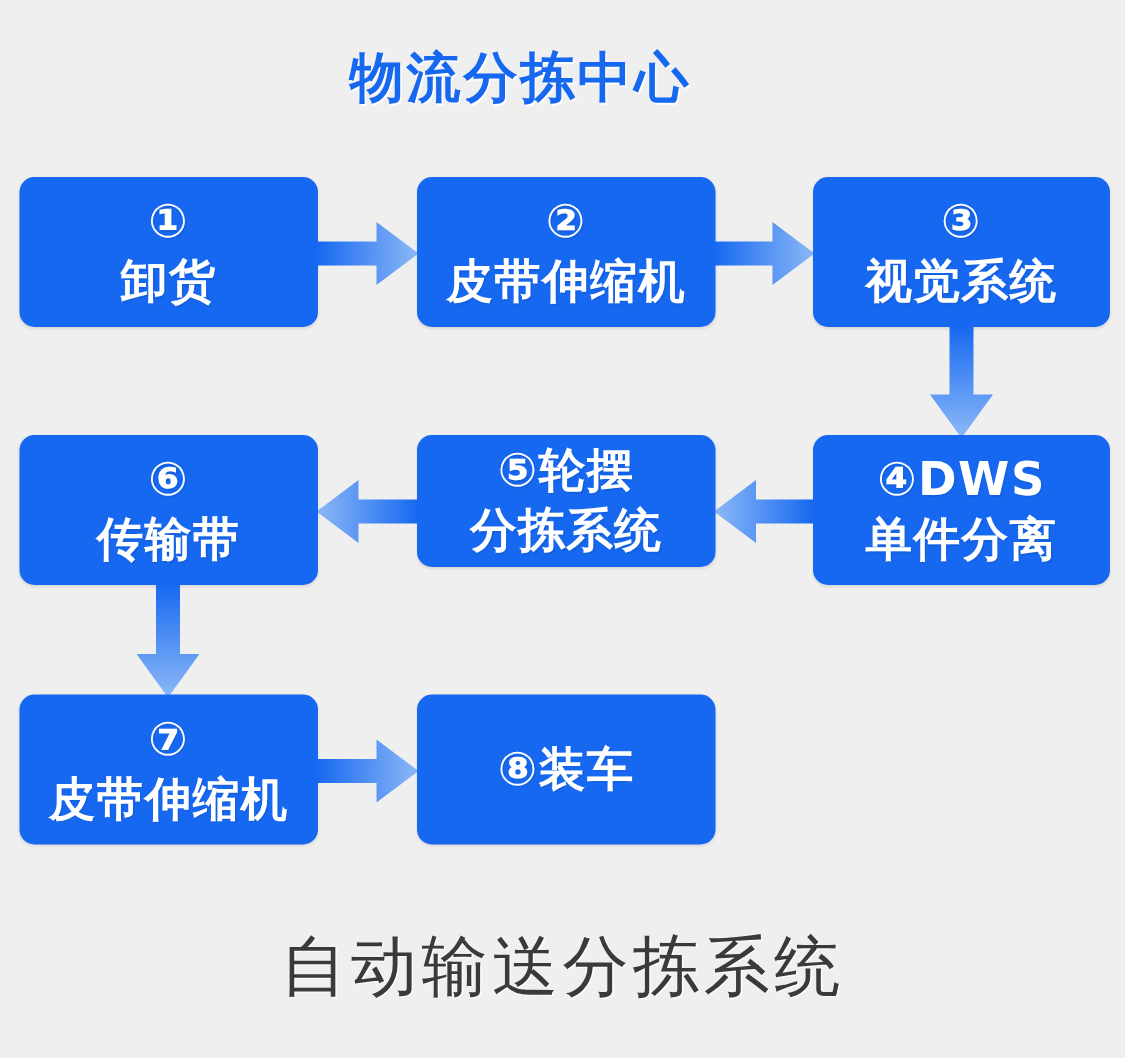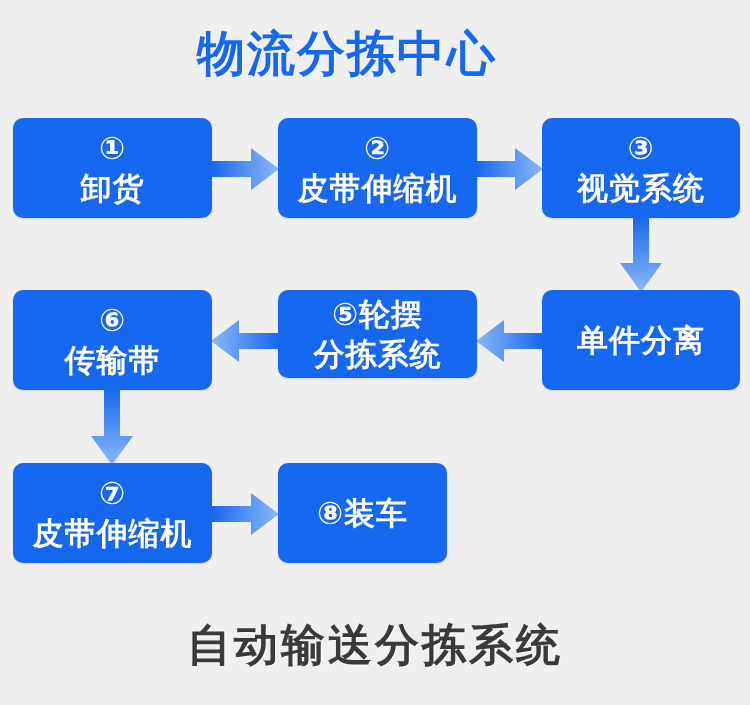--- a/index.html
+++ b/index.html
@@ -20,37 +20,37 @@
     background: #efefef;
   }
 
   
   .title {
     position: absolute;
     left: 0;
     top: 28px;
     width: 694px;
     text-align: center;
-    font-size: 48px;
+    font-size: 36px;
     font-weight: bold;
     color: #1668f0;
     letter-spacing: 2px;
     text-shadow: 1px 1px 0 rgba(255,255,255,0.9);
     line-height: 50px;
   }
 
   
   .caption {
     position: absolute;
     left: 0;
     top: 617px;
     width: 750px;
     text-align: center;
     font-size: 44px;
-    font-weight: bold;
+    font-weight: normal;
     color: #3a3a3a;
     letter-spacing: 3px;
     text-shadow: 1px 1px 0 rgba(255,255,255,0.85);
     line-height: 56px;
   }
 
   
   .node {
     position: absolute;
     background: #1668f0;
@@ -76,21 +76,21 @@
   }
 
   
   #node-1 { left: 13px;  top: 118px; width: 199px; height: 100px; }
   #node-2 { left: 278px; top: 118px; width: 199px; height: 100px; }
   #node-3 { left: 542px; top: 118px; width: 198px; height: 100px; }
   #node-4 { left: 542px; top: 290px; width: 198px; height: 100px; }
   #node-5 { left: 278px; top: 290px; width: 199px; height: 88px; }
   #node-6 { left: 13px;  top: 290px; width: 199px; height: 100px; }
   #node-7 { left: 13px;  top: 463px; width: 199px; height: 100px; }
-  #node-8 { left: 278px; top: 463px; width: 169px; height: 100px; }
+  #node-8 { left: 278px; top: 463px; width: 199px; height: 100px; }
 
   
   .arrow {
     position: absolute;
   }
   .arrow svg { display: block; }
 
   #arrow-1-2 { left: 211px; top: 148px; width: 68px;  height: 42px; }
   #arrow-2-3 { left: 476px; top: 148px; width: 67px;  height: 42px; }
   #arrow-3-4-wrap { left: 620px; top: 217px; width: 42px; height: 75px; }
@@ -151,20 +151,21 @@
         <linearGradient id="gradDown1" x1="0" y1="0" x2="0" y2="1">
           <stop offset="0%" stop-color="#1668f0"></stop>
           <stop offset="100%" stop-color="#8cb8f7"></stop>
         </linearGradient>
       </defs>
       <path d="M13,0 L29,0 L29,46 L42,46 L21,75 L0,46 L13,46 Z" fill="url(#gradDown1)"></path>
     </svg>
   </div>
 
   <div class="node two-line" id="node-4">
+    <div class="line">④DWS</div>
     <div class="line">单件分离</div>
   </div>
 
   <div class="arrow" id="arrow-4-5">
     <svg width="67" height="42" viewBox="0 0 67 42">
       <defs>
         <linearGradient id="gradLeft1" x1="1" y1="0" x2="0" y2="0">
           <stop offset="0%" stop-color="#1668f0"></stop>
           <stop offset="100%" stop-color="#8cb8f7"></stop>
         </linearGradient>

